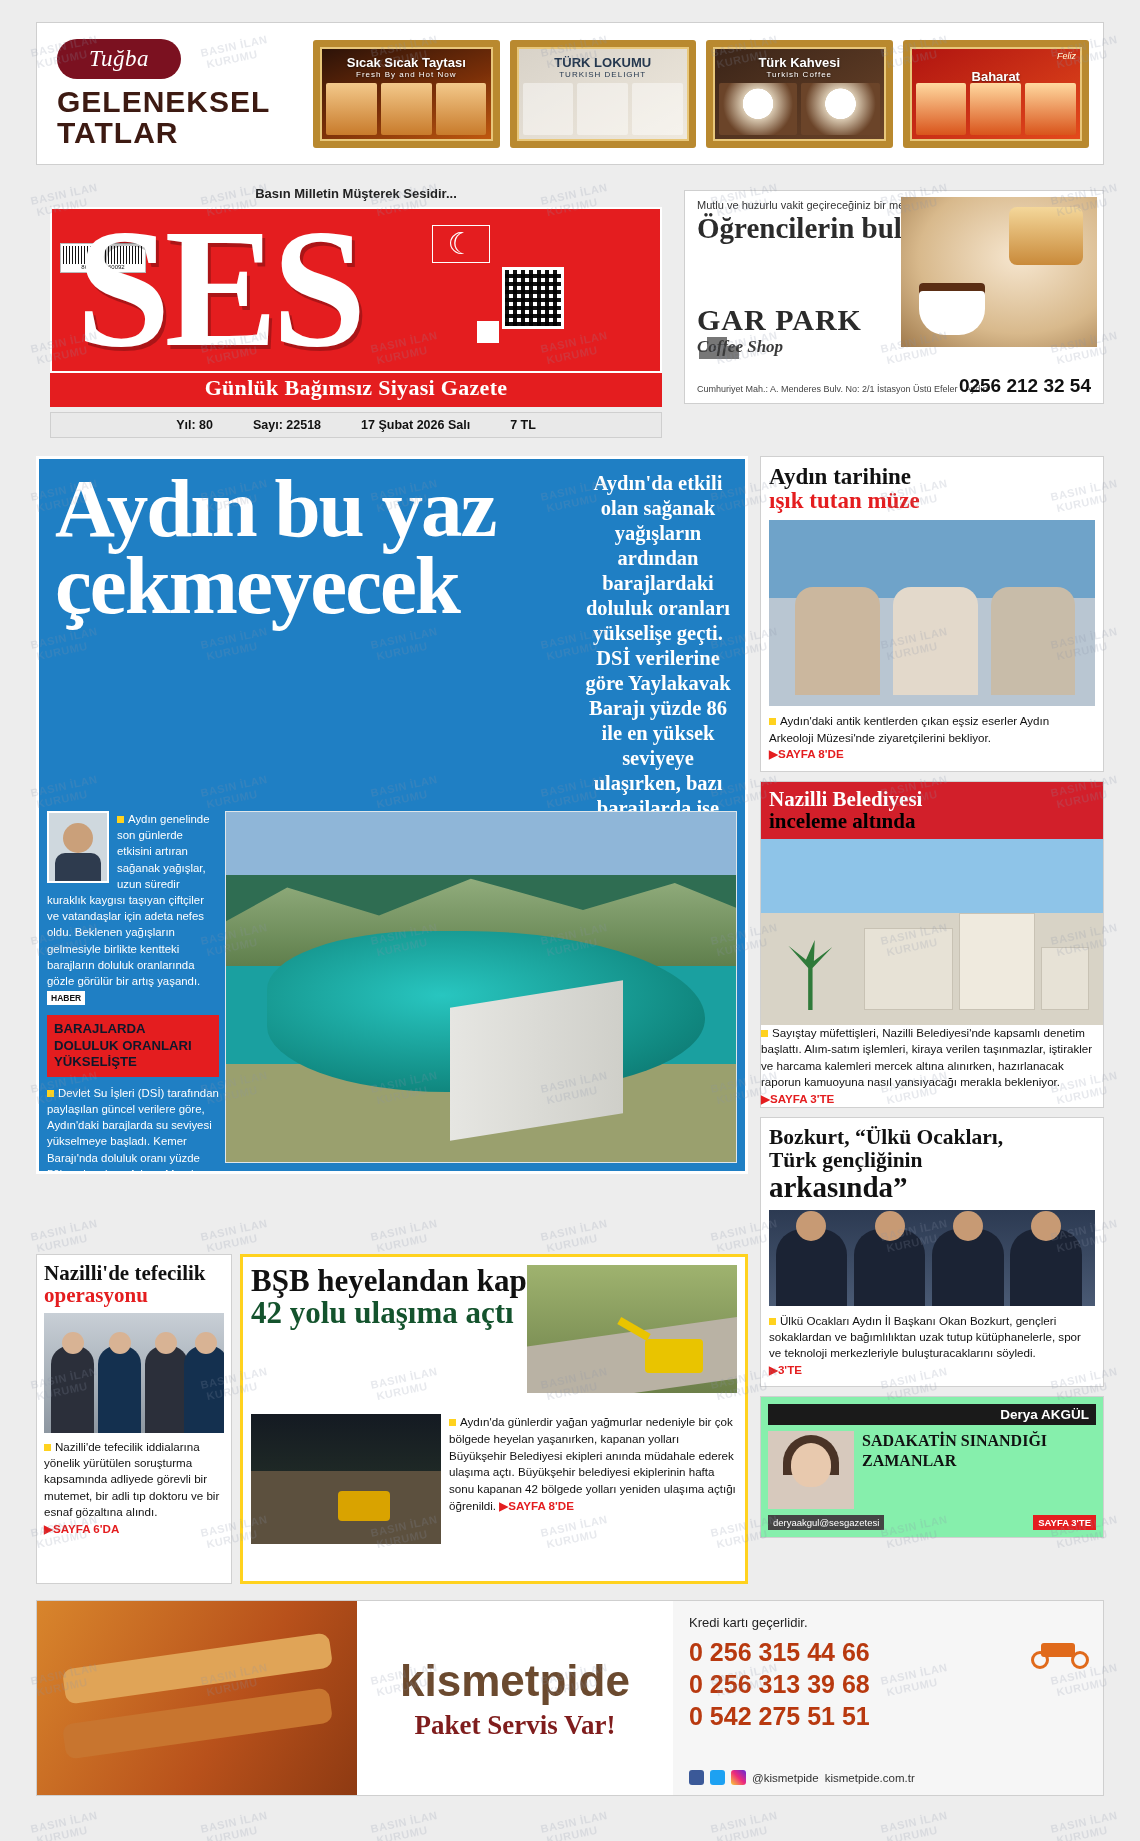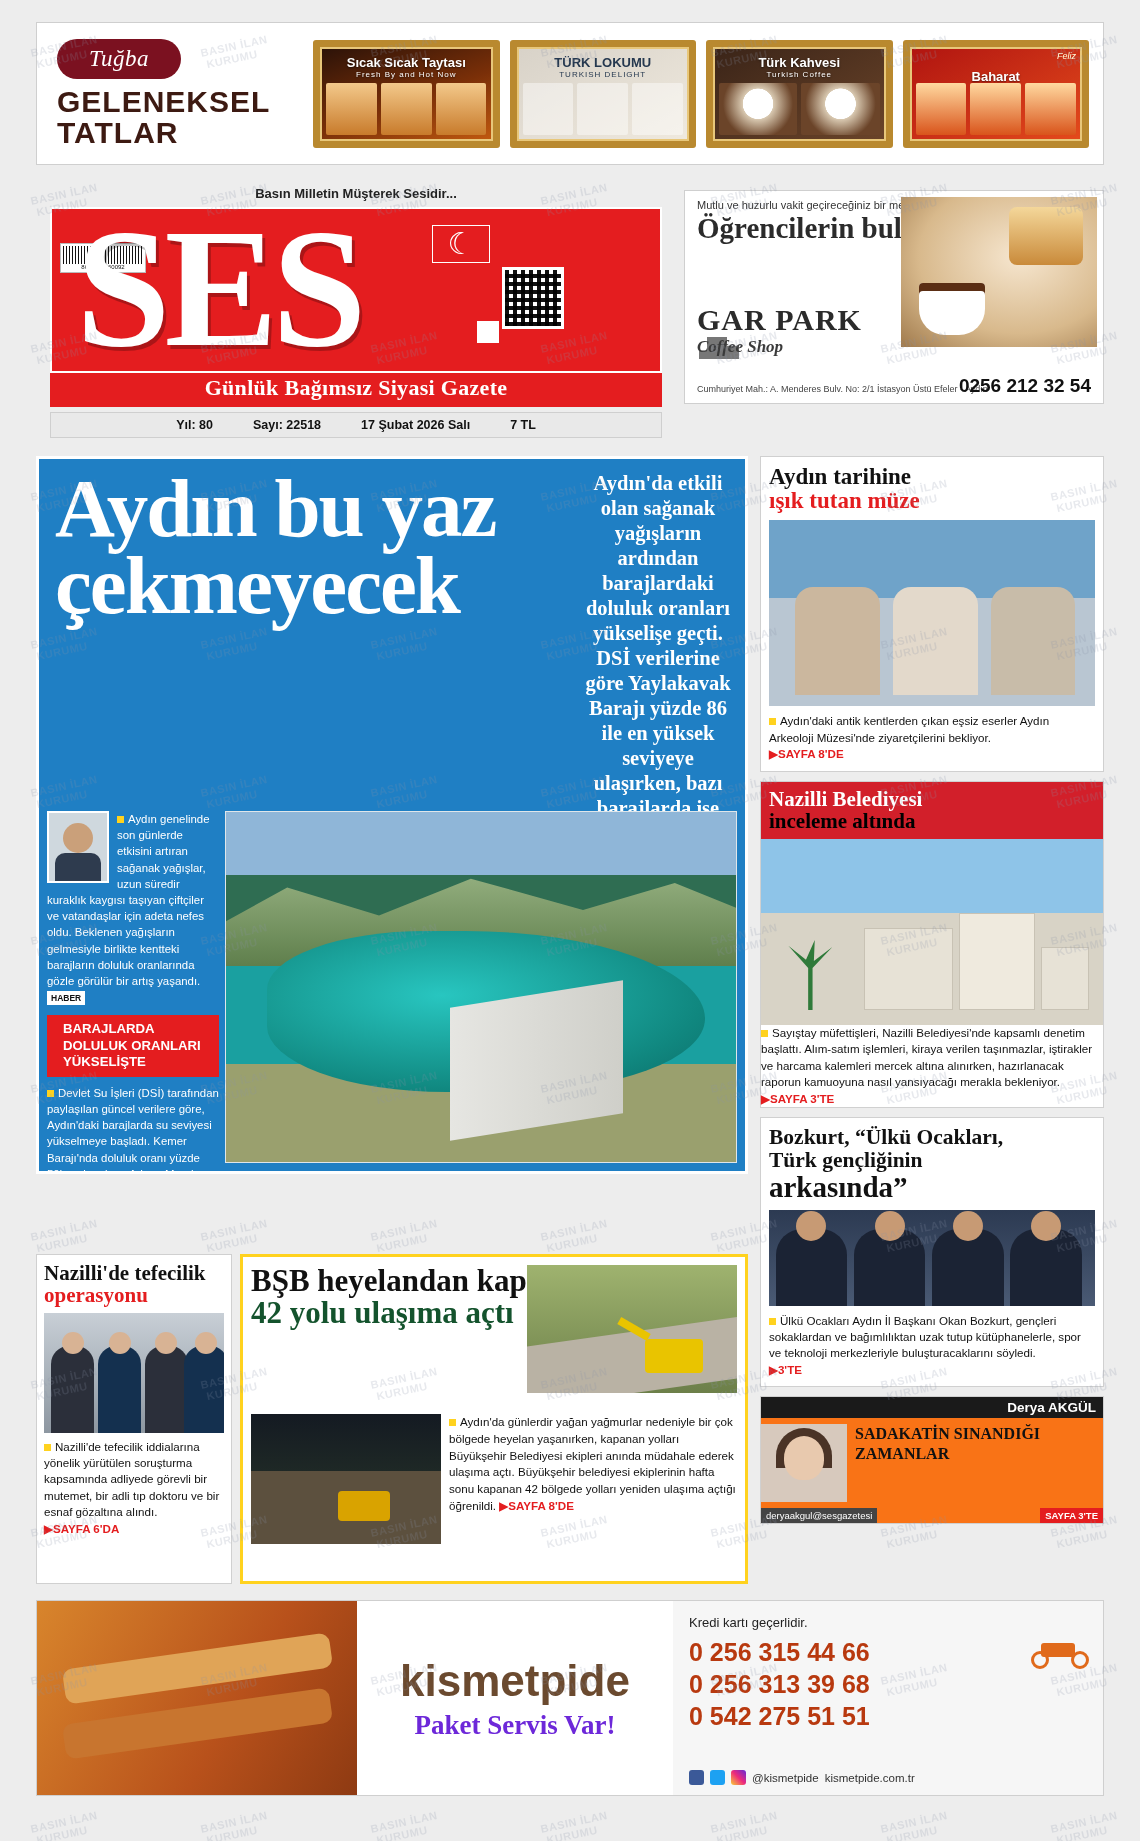--- a/index.html
+++ b/index.html
@@ -168,22 +168,22 @@
     border-radius:50%; background:#caa07a; }
   .byline .body { position:absolute; left:6px; bottom:0; right:6px; height:28px; background:#2e3b4e; border-radius:10px 10px 0 0; }
   .tag-haber {
     display:inline-block; background:#fff; color:#111; font-size:8.5px; font-weight:bold;
     padding:1px 4px; margin-top:2px;
   }
   .bullet::before {
     content:""; display:inline-block; width:7px; height:7px; background:#ffd21e; margin-right:4px;
   }
   .redband {
-    background:#e41d1f; color:#ffffff; font-weight:bold; font-size:13.2px; line-height:1.25;
-    padding:6px 16px; margin:10px 0 8px; clear:both;
+    background:#e41d1f; color:#0f172a; font-weight:bold; font-size:13.2px; line-height:1.25;
+    padding:6px 7px; margin:10px 0 8px; clear:both;
   }
 
   
   .rcol { position:absolute; left:760px; top:456px; width:344px; }
   .r-block { background:#fff; border:1px solid #d0d0d0; margin-bottom:9px; padding:8px; }
   .r-title1 { font-family:"Liberation Serif", serif; font-weight:bold; font-size:23px; line-height:1.05; color:#111; }
   .r-title1 em { font-style:normal; color:#e41d1f; }
   .r-photo { height:186px; margin:7px 0; overflow:hidden; position:relative;
     background:linear-gradient(#cdd6df,#9fadbc); }
   .museum { position:absolute; inset:0; background:linear-gradient(#6fa3c9 0 42%,#b9c6d2 42% 100%); }
@@ -207,21 +207,21 @@
   .r-head-dark {
     font-family:"Liberation Serif", serif; font-weight:bold; font-size:21.5px; line-height:1.06; color:#111;
   }
   .r-head-dark em { font-style:normal; display:block; font-size:29px; }
   .grp { position:absolute; inset:0; background:linear-gradient(#2c3a52,#4a5a74); }
   .grp .p { position:absolute; bottom:0; width:22%; height:80%; background:#1b2334; border-radius:26px 26px 0 0; }
   .grp .p::after { content:""; position:absolute; left:50%; top:-18px; margin-left:-15px; width:30px; height:30px;
     border-radius:50%; background:#c79a74; }
   .grp .p1 { left:2%; } .grp .p2 { left:26%; } .grp .p3 { left:50%; } .grp .p4 { left:74%; }
 
-  .derya { background:#f97316; border:1px solid #d0d0d0; }
+  .derya { background:#86efac; border:1px solid #d0d0d0; padding:7px; }
   .derya-top { background:#1a1a1a; color:#fff; text-align:right; font-weight:bold; font-size:13.5px; padding:3px 7px; }
   .derya-row { display:flex; gap:8px; margin-top:6px; align-items:flex-start; }
   .derya-ph { width:86px; height:78px; background:#d7c9bd; position:relative; overflow:hidden; flex:none; }
   .derya-ph .f { position:absolute; left:50%; top:12px; width:40px; height:44px; margin-left:-20px;
     border-radius:50% 50% 45% 45%; background:#e8c9ae; }
   .derya-ph .h { position:absolute; left:50%; top:4px; width:56px; height:40px; margin-left:-28px;
     border-radius:28px 28px 0 0; background:#4a3326; }
   .derya-title { font-family:"Liberation Serif", serif; font-weight:bold; font-size:16px; line-height:1.2; }
   .derya-foot { display:flex; justify-content:space-between; align-items:center; margin-top:6px;
     font-size:9.5px; color:#fff; }
@@ -273,21 +273,21 @@
   .botad {
     position:absolute; left:36px; top:1600px; width:1068px; height:196px; background:#fff;
     border:1px solid #cfcfcf; display:flex; overflow:hidden;
   }
   .ba-food { width:320px; background:linear-gradient(120deg,#d8852c,#b8511b 60%,#8e3a12); position:relative; }
   .ba-food .sk { position:absolute; left:8%; top:26%; width:84%; height:18%; background:#e0a457; border-radius:10px; transform:rotate(-8deg); }
   .ba-food .sk2 { top:54%; background:#c8752f; }
   .ba-mid { flex:1; display:flex; flex-direction:column; align-items:center; justify-content:center; }
   .ba-logo { font-family:Liberation Sans, sans-serif; font-size:44px; color:#e06a1b; font-weight:bold; }
   .ba-logo span { color:#6b4a2f; }
-  .ba-sub { font-family:"Liberation Serif", serif; font-size:27px; color:#6d28d9; font-weight:bold; margin-top:4px; }
+  .ba-sub { font-family:"Liberation Serif", serif; font-size:27px; color:#7f1d1d; font-weight:bold; margin-top:4px; }
   .ba-right { width:430px; background:#f6f6f6; padding:14px 16px; position:relative; }
   .ba-note { font-size:13px; color:#222; margin-bottom:6px; }
   .ba-phone { font-size:25px; font-weight:bold; color:#b8390f; line-height:1.28; }
   .ba-social { position:absolute; left:16px; bottom:10px; font-size:11.5px; color:#333; display:flex; align-items:center; gap:6px; }
   .ba-social i { width:15px; height:15px; border-radius:3px; background:#3b5998; display:inline-block; }
   .ba-social i.ig { background:linear-gradient(45deg,#f9ce34,#ee2a7b,#6228d7); }
   .ba-social i.tw { background:#1da1f2; }
   .scooter { position:absolute; right:14px; top:24px; width:58px; height:44px; }
   .scooter .wheel { position:absolute; bottom:0; width:18px; height:18px; border:3px solid #e06a1b; border-radius:50%; }
   .scooter .w1 { left:0; } .scooter .w2 { right:0; }

